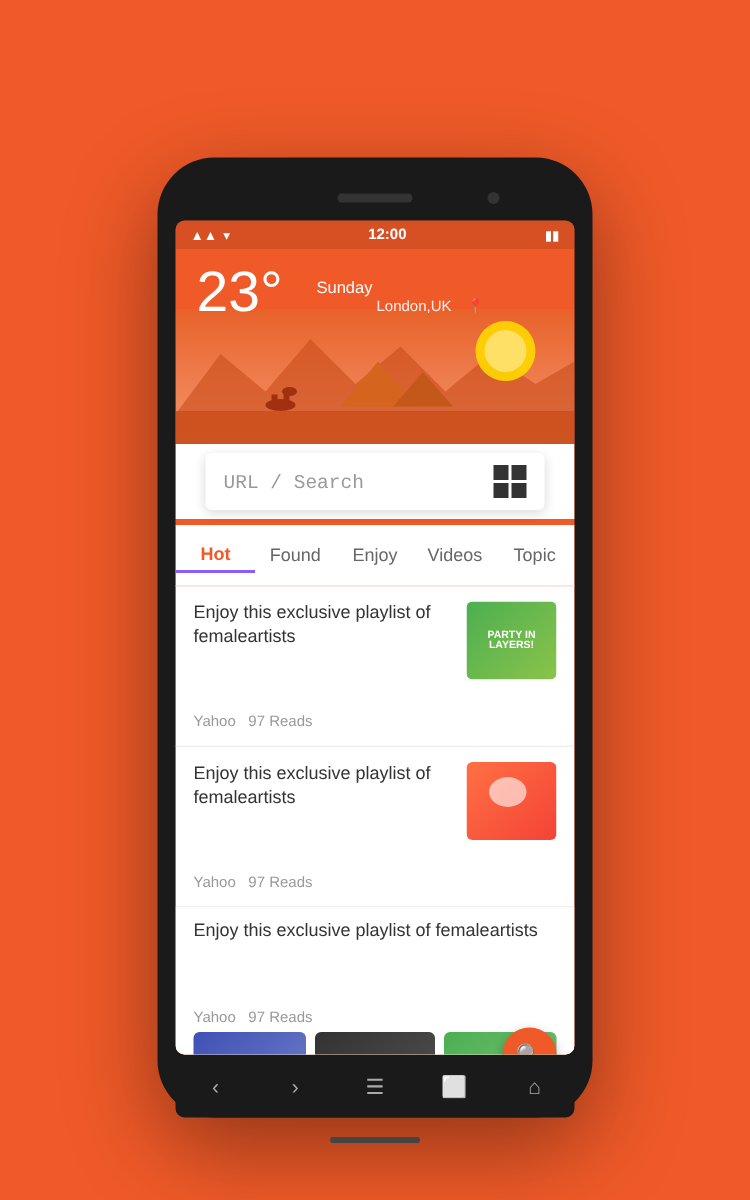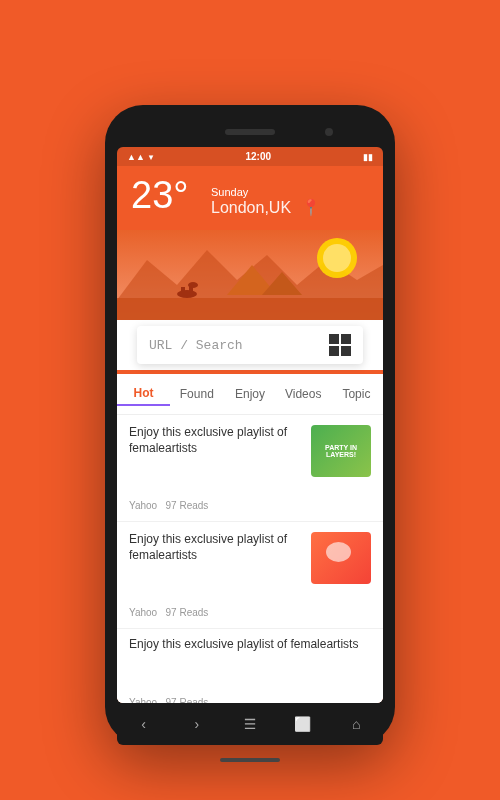--- a/index.html
+++ b/index.html
@@ -123,21 +123,21 @@
 
     .battery-icon {
       font-size: 9px;
       color: white;
     }
 
     
     .weather-section {
       padding: 10px 14px 6px;
       position: relative;
-      height: 154px;
+      height: 130px;
       overflow: hidden;
     }
 
     .weather-temp {
       font-size: 38px;
       font-weight: 300;
       color: white;
       line-height: 1;
     }
 
@@ -147,25 +147,26 @@
       left: 80px;
     }
 
     .weather-day {
       font-size: 11px;
       color: white;
       font-weight: 500;
     }
 
     .weather-loc {
-      font-size: 16px;
+      font-size: 10px;
       color: rgba(255,255,255,0.9);
       display: flex;
       align-items: center;
       gap: 10px;
+      margin-left: 40px;
     }
 
     
     .search-bar {
       background: white;
       margin: 0 10px;
       border-radius: 4px;
       padding: 8px 12px;
       display: flex;
       align-items: center;

